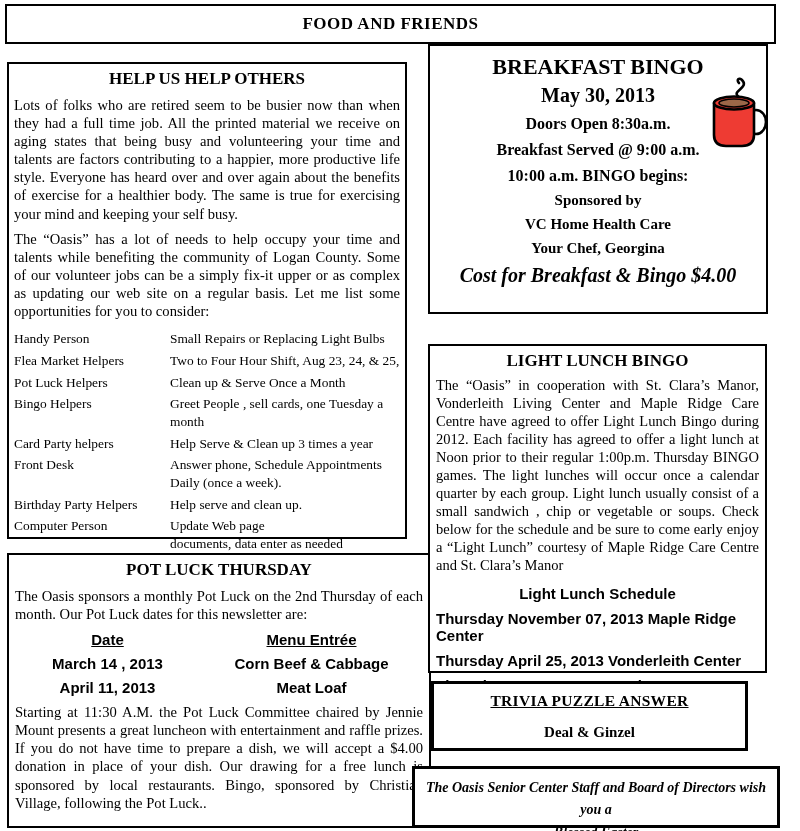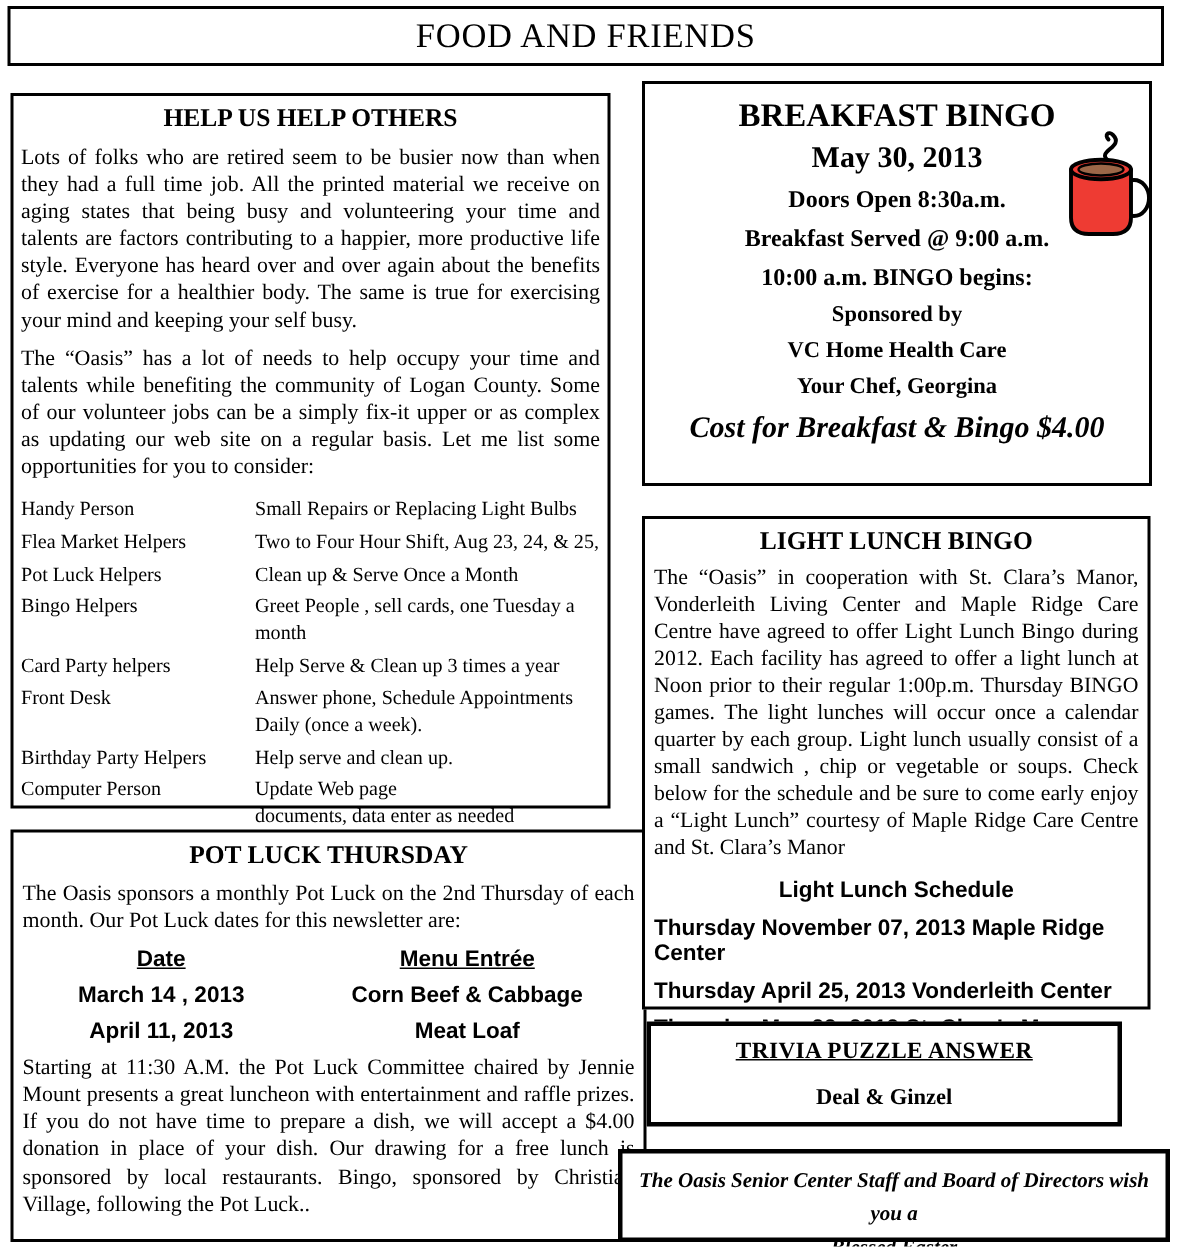--- a/index.html
+++ b/index.html
@@ -6,41 +6,41 @@
   html,body { background:#ffffff; }
   .page {
     position:relative; width:800px; height:831px; background:#ffffff;
     font-family:"Liberation Serif", serif; color:#000;
   }
   .box { position:absolute; background:#fff; border:2px solid #000; }
   .box-thick { border-width:3px; }
 
   
   .masthead { left:5px; top:4px; width:771px; height:40px; display:flex; align-items:center; justify-content:center; }
-  .masthead h1 { font-size:23px; font-weight:normal; letter-spacing:.5px; }
+  .masthead h1 { font-size:17px; font-weight:bold; letter-spacing:.5px; }
 
   
   .sec-title { text-align:center; font-weight:bold; font-size:17px; margin-top:5px; }
 
   
   .help-box { left:7px; top:62px; width:400px; height:477px; padding:0 5px 0 5px; }
   .body-par { font-size:14.6px; line-height:1.24; text-align:justify; margin-top:7px; }
   .roles { margin-top:10px; font-size:13.4px; }
   .role-row { display:grid; grid-template-columns:156px 1fr; margin-bottom:4px; line-height:1.32; }
   .role-desc { white-space:pre-line; }
 
   
   .potluck-box { left:7px; top:553px; width:424px; height:275px; padding:0 6px; }
   .pl-table { margin-top:8px; font-family:"Liberation Sans", sans-serif; font-weight:bold; font-size:15px; }
   .pl-row { display:grid; grid-template-columns:185px 1fr; margin-bottom:7px; }
   .pl-cell { text-align:center; }
   .pl-head { text-decoration:underline; }
 
   
-  .breakfast-box { left:428px; top:54px; width:340px; height:270px; text-align:center; }
+  .breakfast-box { left:428px; top:44px; width:340px; height:270px; text-align:center; }
   .bb-title { font-size:22px; font-weight:bold; margin-top:8px; }
   .bb-date { font-size:20px; font-weight:bold; margin-top:4px; }
   .bb-line { font-size:16px; font-weight:bold; margin-top:8px; }
   .bb-line-sm { font-size:15px; font-weight:bold; margin-top:7px; }
   .bb-cost { font-size:20px; font-weight:bold; font-style:italic; margin-top:7px; }
   .mug { position:absolute; right:-2px; top:30px; width:64px; height:78px; }
 
   
   .lightlunch-box { left:428px; top:344px; width:339px; height:329px; padding:0 6px; }
   .ll-body { font-size:14.5px; line-height:1.24; text-align:justify; margin-top:6px; }

